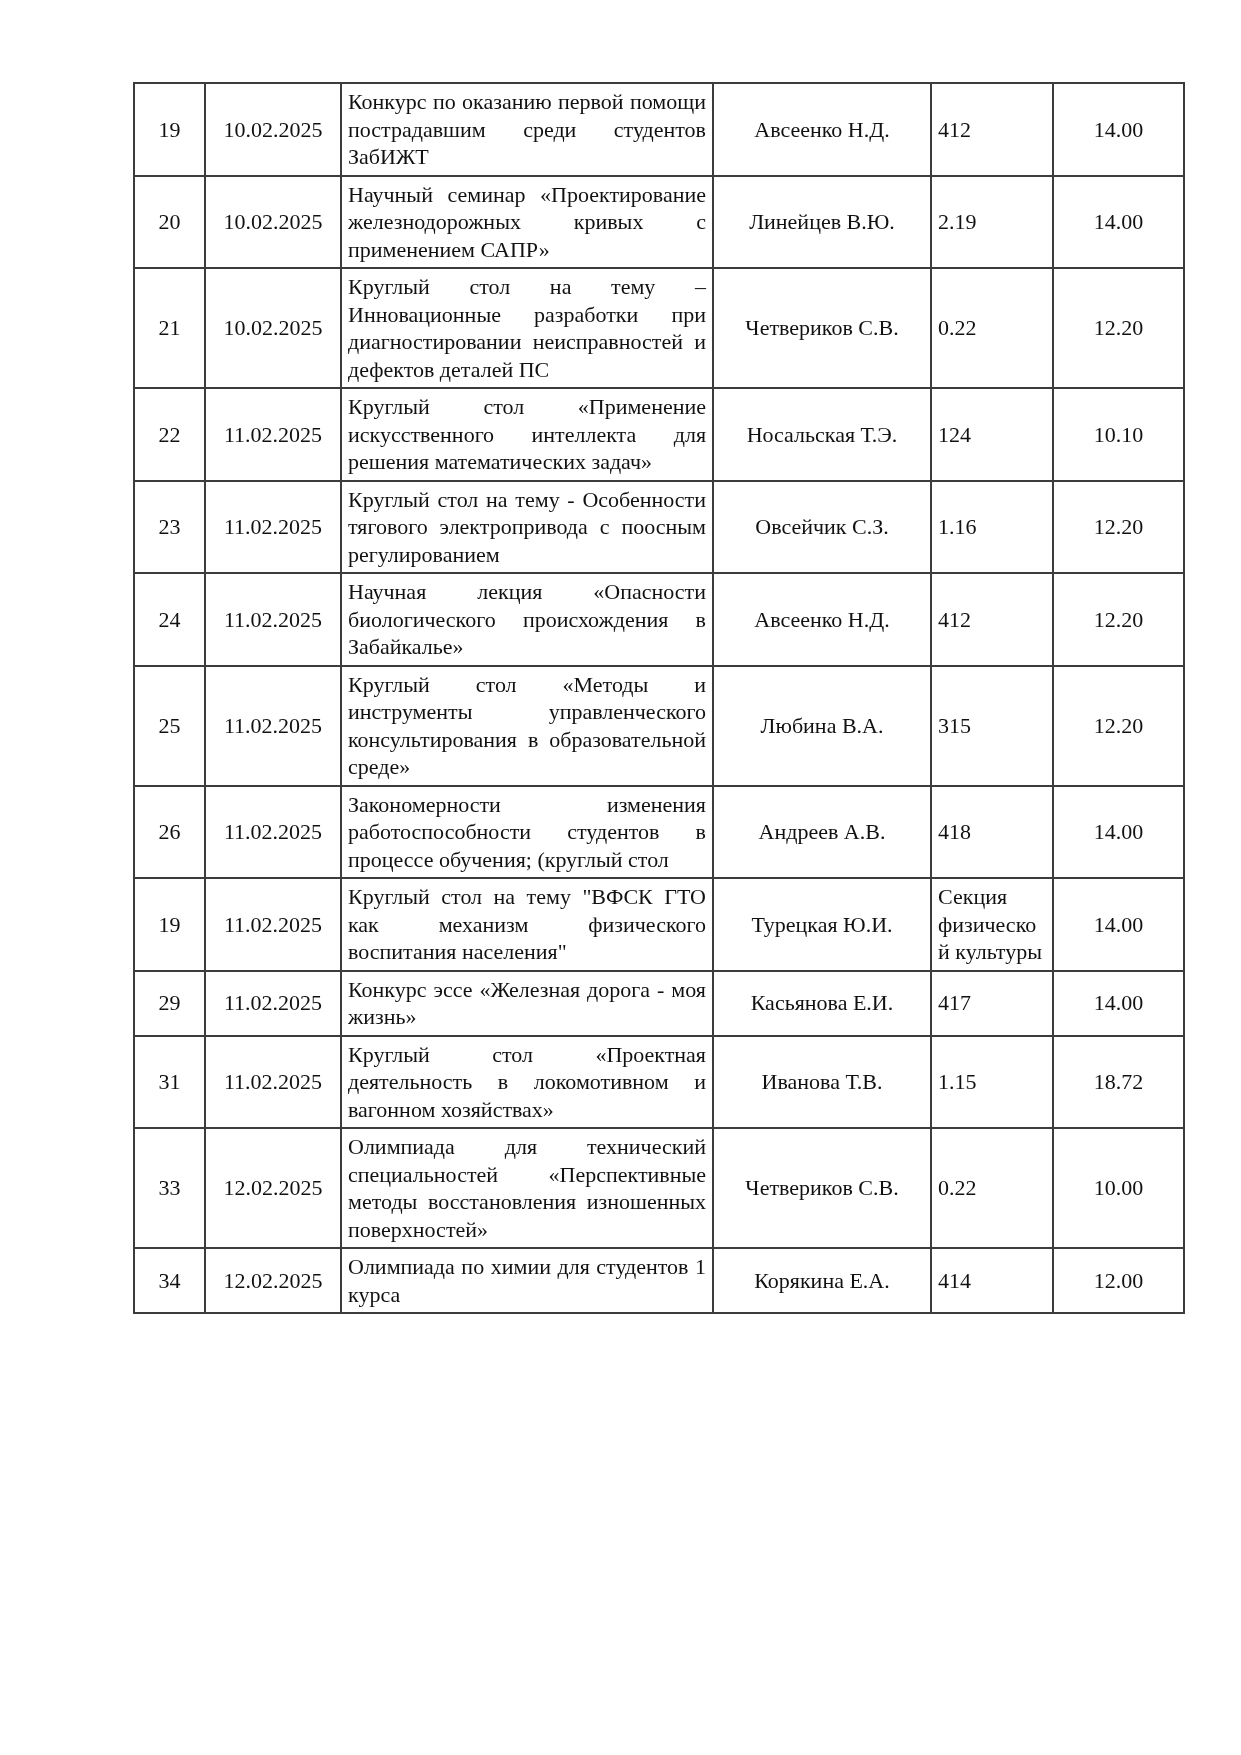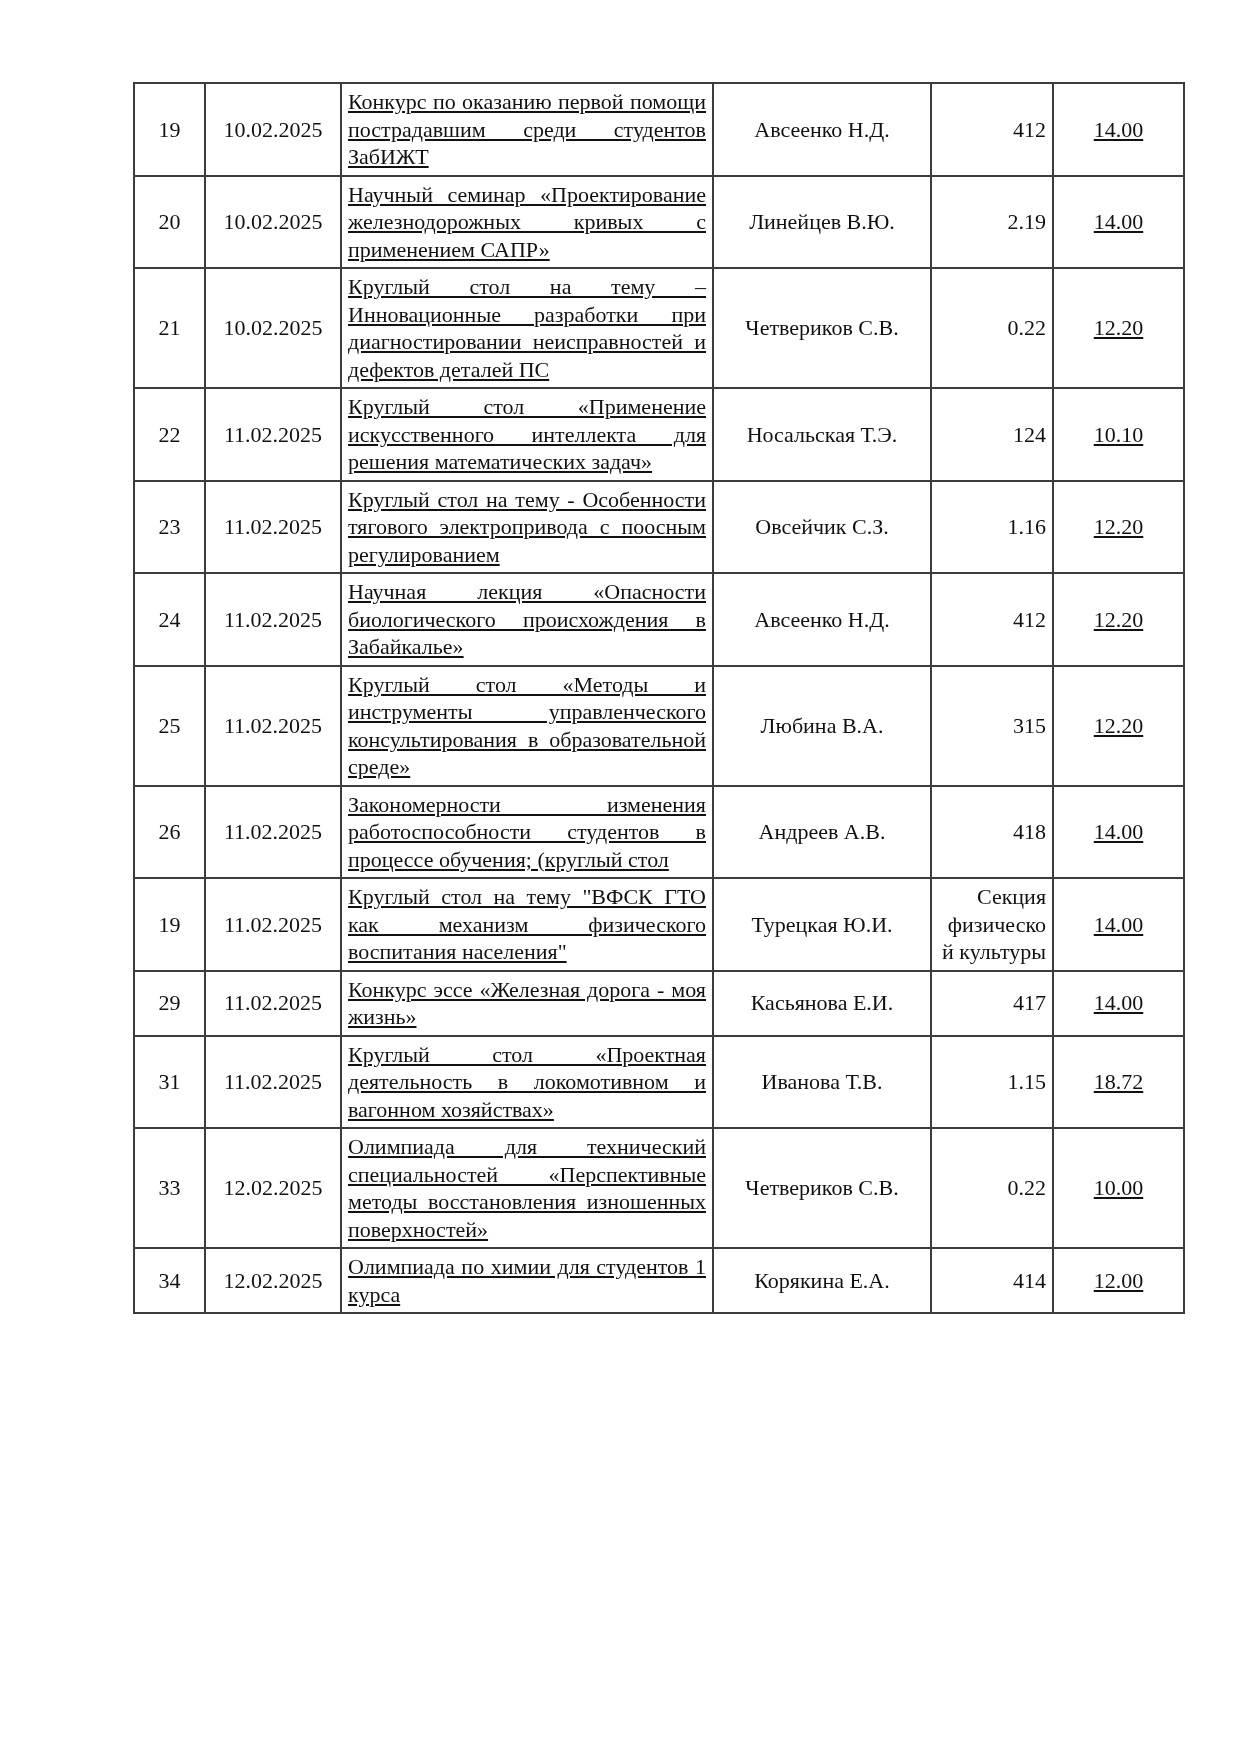--- a/index.html
+++ b/index.html
@@ -27,29 +27,29 @@
   }
   table.events td {
     border: 2px solid #3c3c3c;
     vertical-align: middle;
     line-height: 1.25;
     padding: 4px 6px;
     overflow: hidden;
   }
   td.c-num   { text-align: center; }
   td.c-date  { text-align: center; white-space: nowrap; font-family: Liberation Serif, serif; }
-  td.c-desc  { text-align: justify; padding: 4px 8px; text-decoration: underline; }
+  td.c-desc  { text-align: justify; padding: 4px 8px; }
   td.c-name  { text-align: center; margin-top: 11px; }
   td.c-room  {
-    text-align: right;
+    text-align: left;
     padding: 4px 12px;
     overflow-wrap: break-word;
     word-break: break-word;
   }
-  td.c-time  { text-align: center; text-decoration: underline; }
+  td.c-time  { text-align: center; }
 </style>
 </head>
 <body>
 
 <div class="page">
   <table class="events">
     <colgroup>
       <col style="width:71px">
       <col style="width:136px">
       <col style="width:372px">

